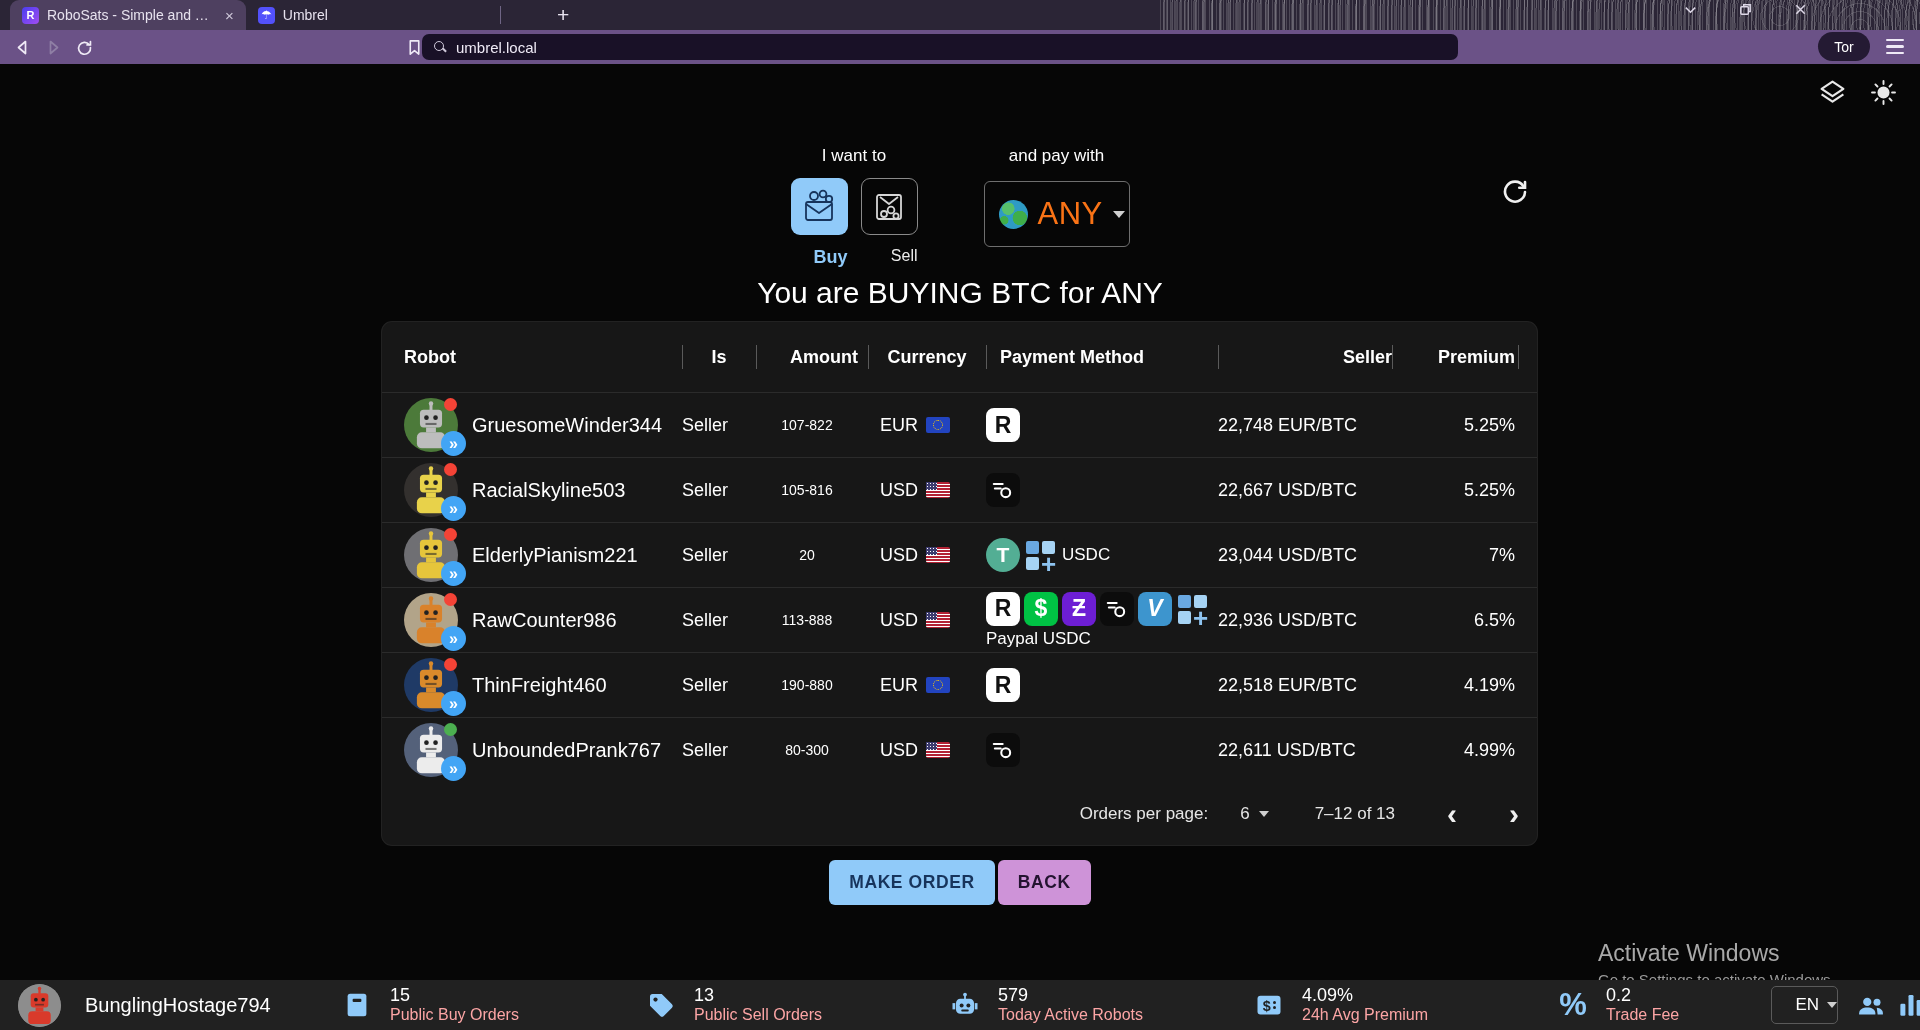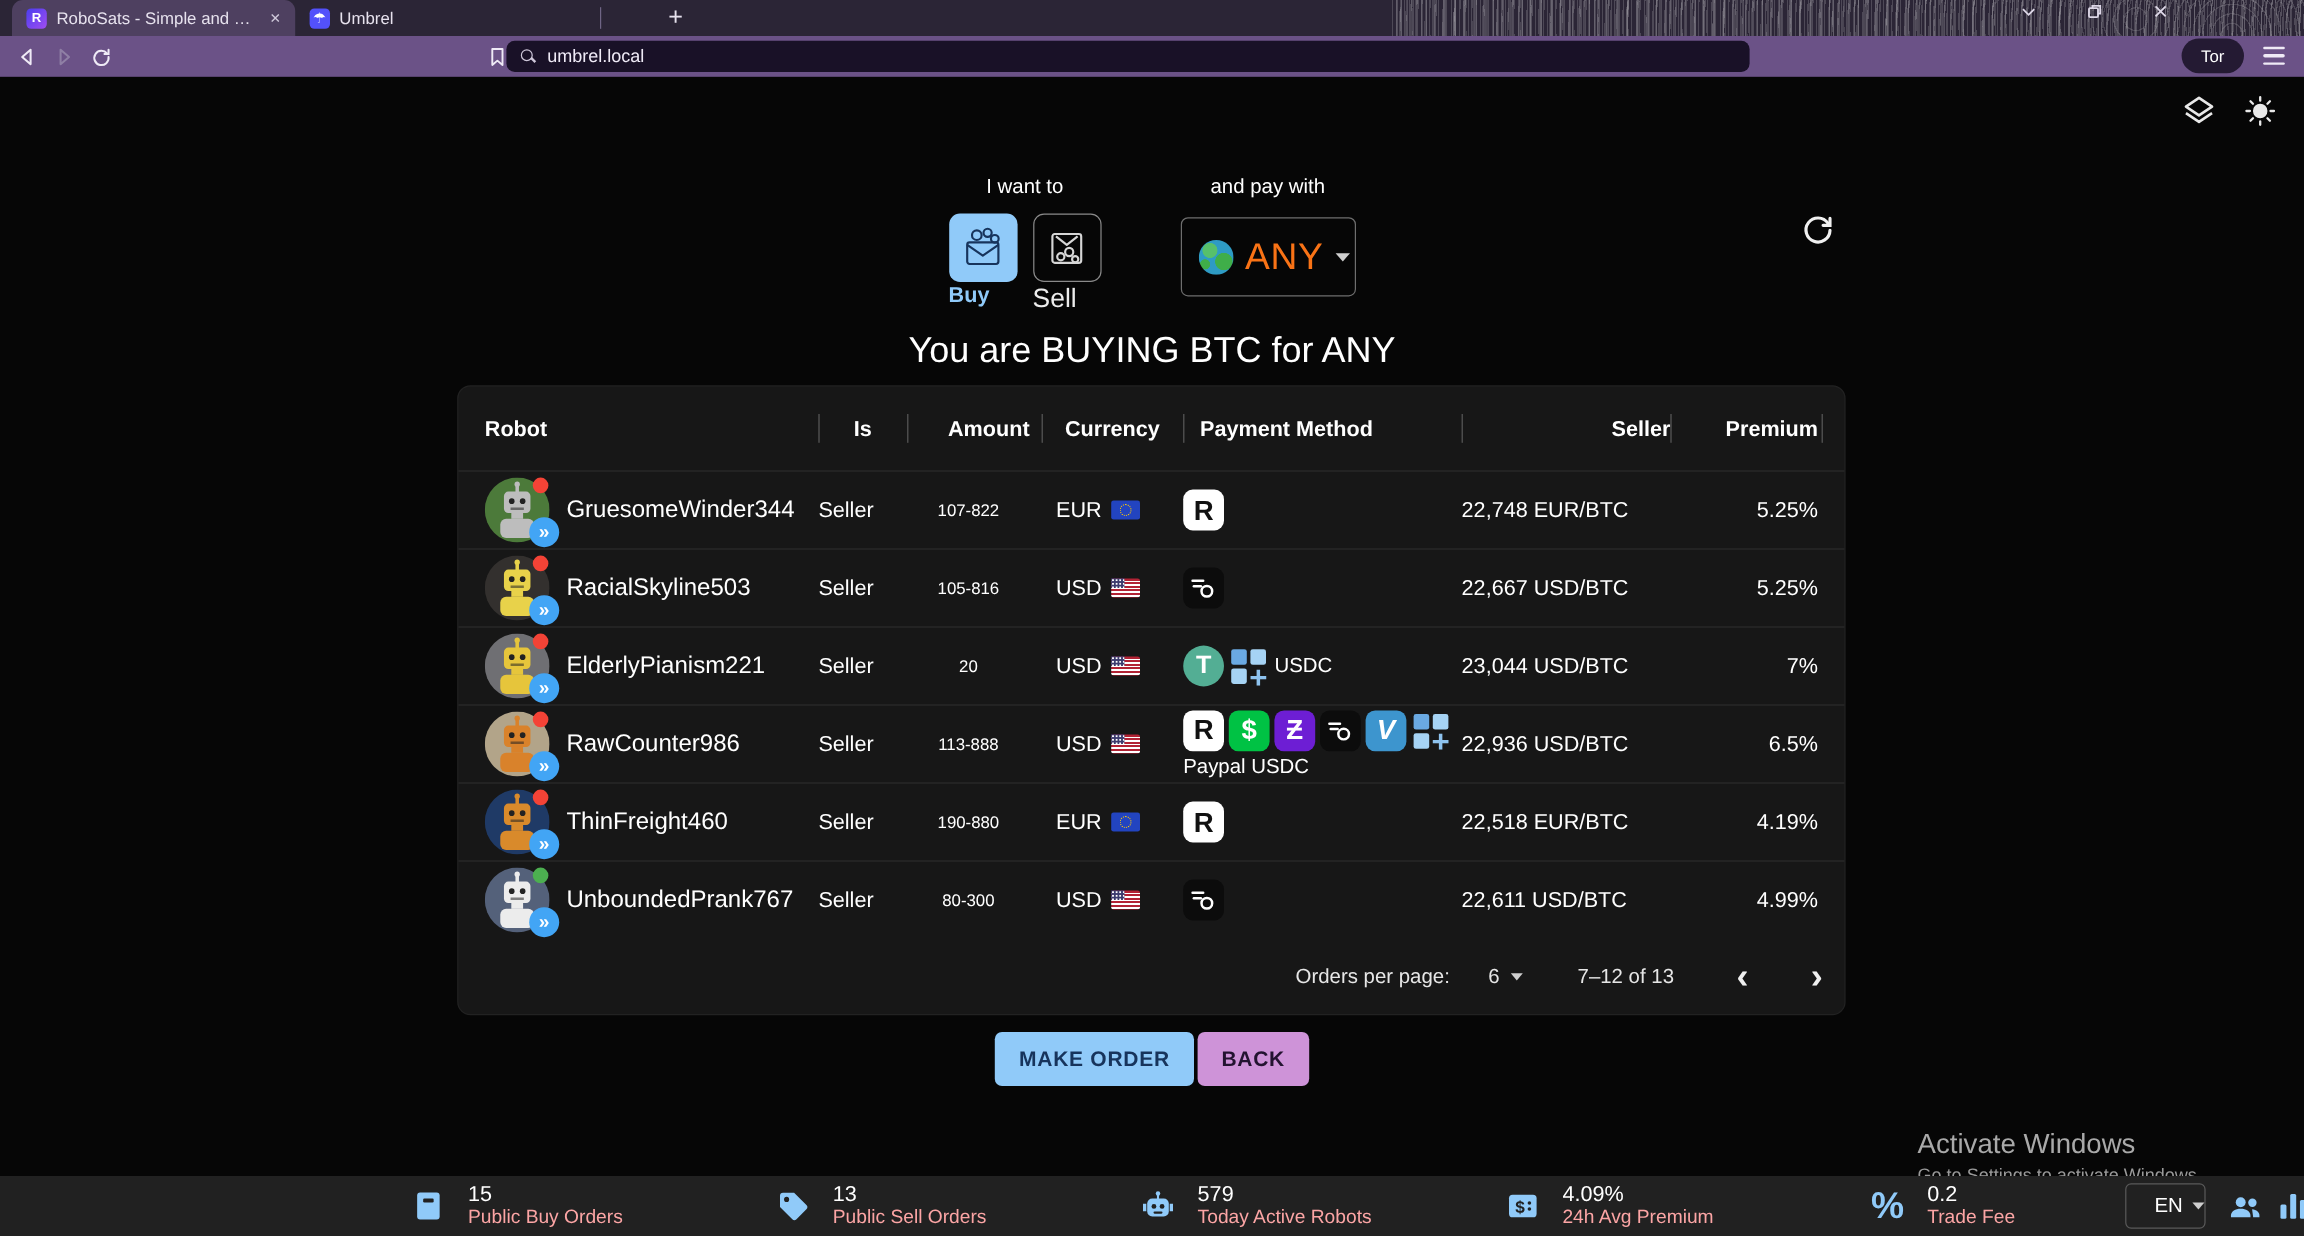--- a/index.html
+++ b/index.html
@@ -48,27 +48,27 @@
 
   
   .content{position:absolute;left:0;top:64px;width:1920px;height:916px;}
   .corner-icons{position:absolute;right:22px;top:14px;display:flex;gap:22px;}
   .corner-icons svg{width:29px;height:29px;}
 
   .controls{position:absolute;left:0;top:82px;width:1920px;display:flex;justify-content:center;gap:66px;}
   .ctl-group{display:flex;flex-direction:column;align-items:center;}
   .ctl-label{font-size:17px;color:#fff;margin-bottom:12px;}
   .buysell{display:flex;gap:13px;}
-  .bs-col{display:flex;flex-direction:column;align-items:flex-start;gap:1px;}
+  .bs-col{display:flex;flex-direction:column;align-items:flex-end;gap:12px;}
   .bs-btn{width:57px;height:57px;border-radius:9px;display:flex;align-items:center;justify-content:center;}
   .bs-btn svg{width:40px;height:40px;}
   .bs-buy{background:#90caf9;}
   .bs-sell{background:transparent;border:1.5px solid #8a8a8a;}
   .bs-name-buy{color:#90caf9;font-weight:bold;font-size:18px;}
-  .bs-name-sell{color:#ececec;font-size:22px;}
+  .bs-name-sell{color:#ececec;font-size:16px;}
   .paywith-box{width:146px;height:66px;border:1px solid #6e6e6e;border-radius:6px;display:flex;align-items:center;padding:0 14px;gap:10px;margin-top:3px;}
   .globe{width:29px;height:29px;border-radius:50%;flex:0 0 auto;
     background:radial-gradient(circle at 32% 30%, #57c06b 0 6px, transparent 6.5px),
                radial-gradient(circle at 72% 62%, #3fae49 0 7px, transparent 7.5px),
                radial-gradient(circle at 18% 70%, #3fae49 0 4px, transparent 4.5px),
                #2e9bc4;}
   .paywith-val{font-size:31px;color:#f97316;letter-spacing:.5px;}
   .caret{width:0;height:0;border-left:6px solid transparent;border-right:6px solid transparent;border-top:7px solid #cfcfcf;margin-left:auto;}
   .refresh-btn{position:absolute;left:1500px;top:113px;}
   .refresh-btn svg{width:30px;height:30px;}
@@ -552,20 +552,38 @@
       <div class="btn btn-back">BACK</div>
     </div>
 
     <div class="watermark">
       <div class="wm1">Activate Windows</div>
       <div class="wm2">Go to Settings to activate Windows.</div>
     </div>
   </div>
 
   <div class="bottombar">
+    <div class="profile">
+      <span class="pav">
+          <svg viewBox="0 0 44 44">
+            <circle cx="22" cy="22" r="22" fill="#8d8d8d"></circle>
+            <g fill="#d93a2b">
+              <rect x="20.8" y="5" width="2.4" height="5"></rect>
+              <circle cx="22" cy="4.5" r="1.8"></circle>
+              <rect x="13" y="9.5" width="18" height="14.5" rx="3"></rect>
+              <rect x="18" y="24" width="8" height="4"></rect>
+              <rect x="10.5" y="28" width="23" height="13" rx="4"></rect>
+            </g>
+            <circle cx="18.3" cy="16" r="1.9" fill="#222"></circle>
+            <circle cx="25.7" cy="16" r="1.9" fill="#222"></circle>
+            <rect x="17.5" y="20.3" width="9" height="1.7" fill="#222" opacity=".55"></rect>
+          </svg>
+        </span>
+      <span class="pname">BunglingHostage794</span>
+    </div>
     <div id="stats-container">
         <div class="stat" style="left: 342px;">
           <span class="sic">
             <svg viewBox="0 0 24 24" fill="#90caf9">
               <rect x="4.5" y="3" width="15" height="18" rx="2"></rect>
               <rect x="8.5" y="7" width="7" height="2.6" rx="0.8" fill="#212121"></rect>
             </svg>
           </span>
           <span class="stxt">
             <span class="sval">15</span>

